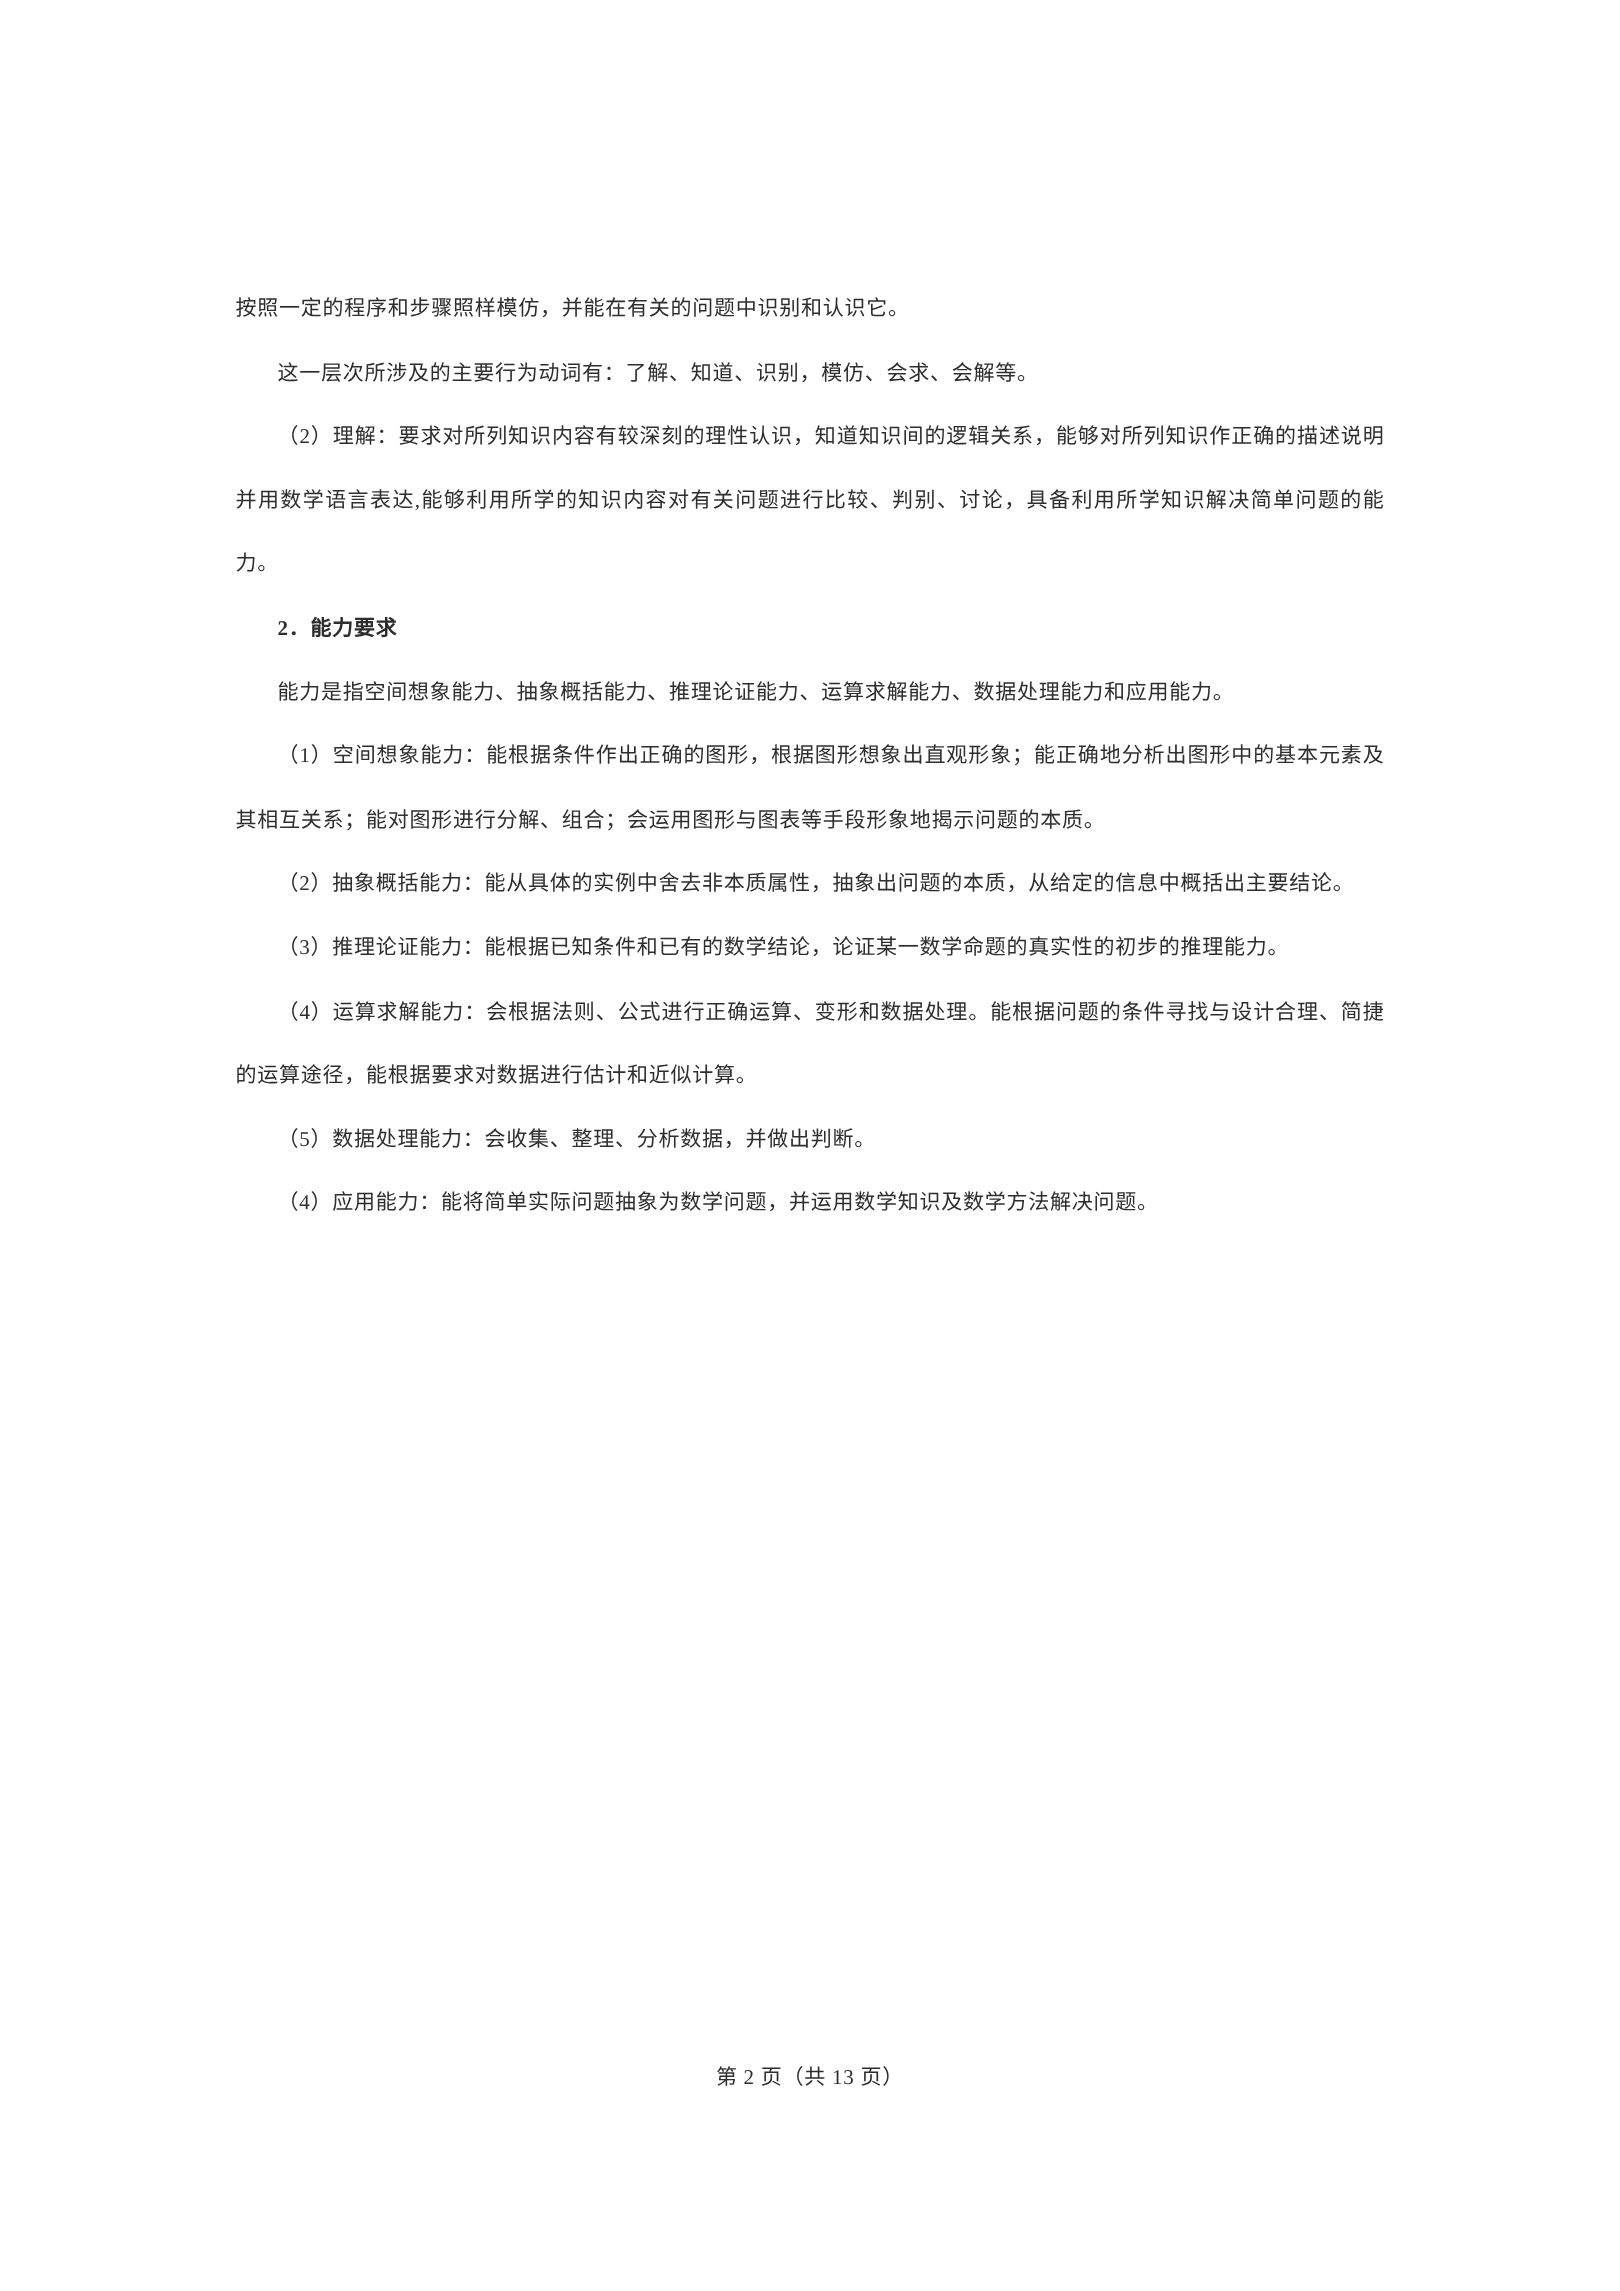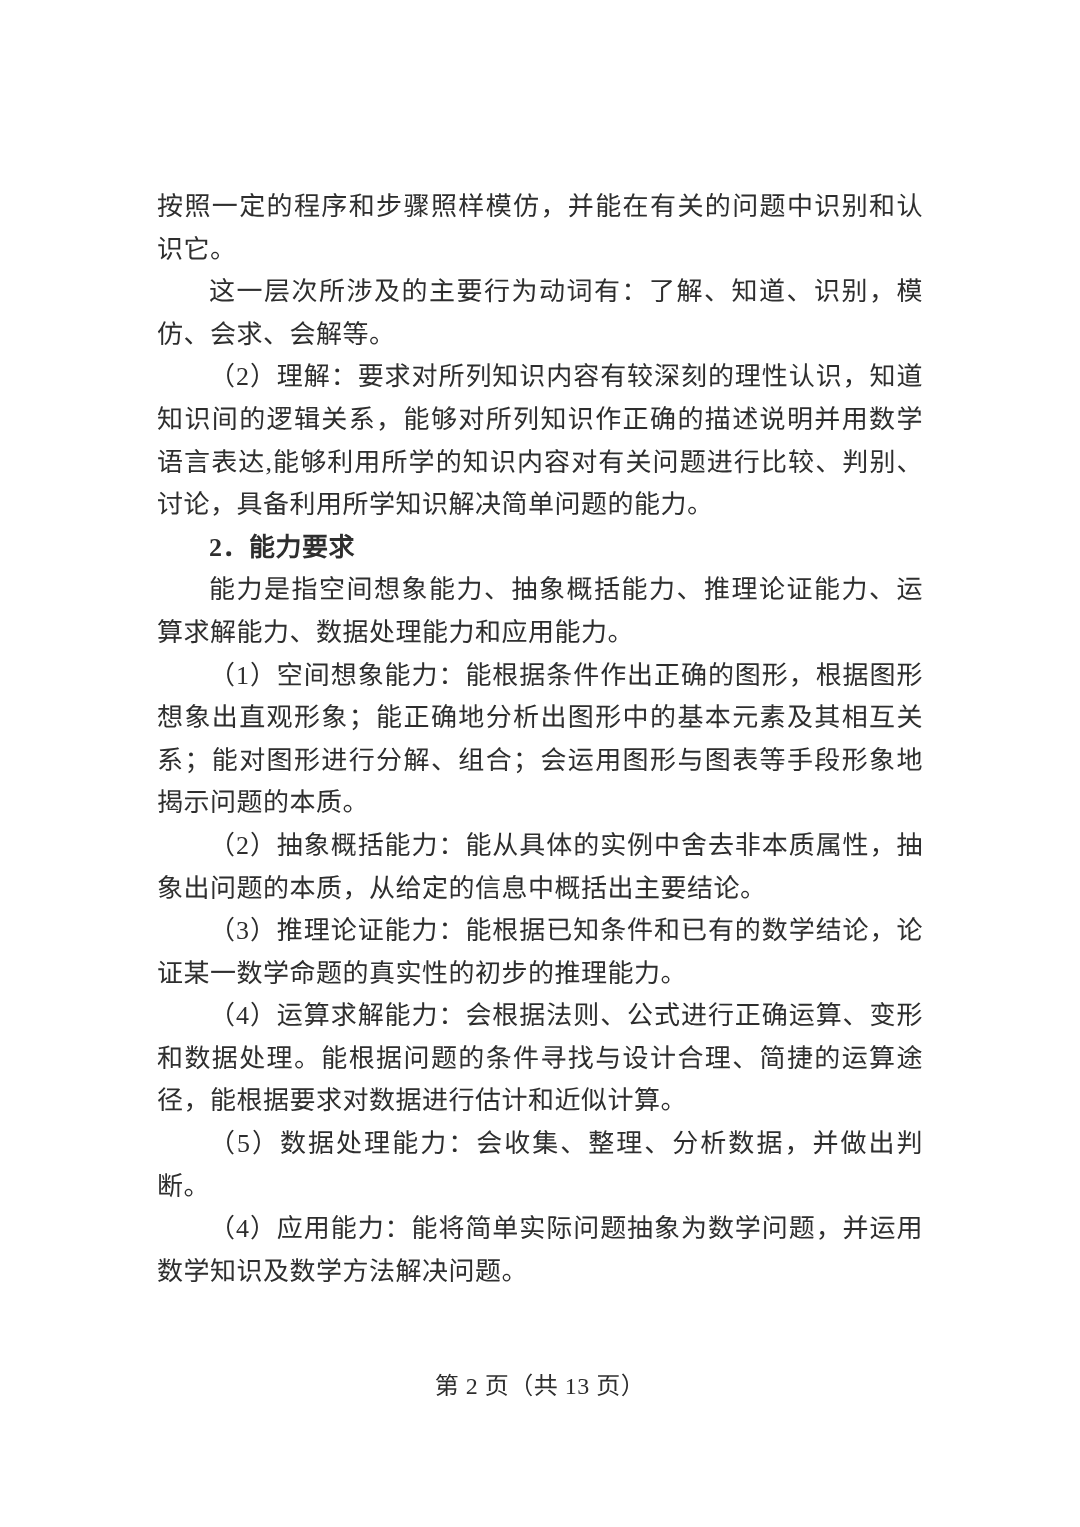--- a/index.html
+++ b/index.html
@@ -17,38 +17,38 @@
     color: #2e2e2e;
   }
   .content {
     position: absolute;
     left: 157px;
     top: 186px;
     width: 766px;
   }
   .content p {
     margin: 0;
-    font-size: 26px;
+    font-size: 14px;
     line-height: 42.6px;
     text-align: justify;
     letter-spacing: 0.5px;
   }
   .content p.indent {
     text-indent: 2em;
   }
   .content p.heading {
     font-weight: bold;
   }
   .footer {
     position: absolute;
     top: 1365px;
     left: 0;
     width: 100%;
     text-align: center;
-    font-size: 24px;
+    font-size: 14px;
     line-height: 42px;
     color: #2e2e2e;
     letter-spacing: 0.5px;
   }
 </style>
 </head>
 <body>
 
 <div class="page">
   <div class="content">

